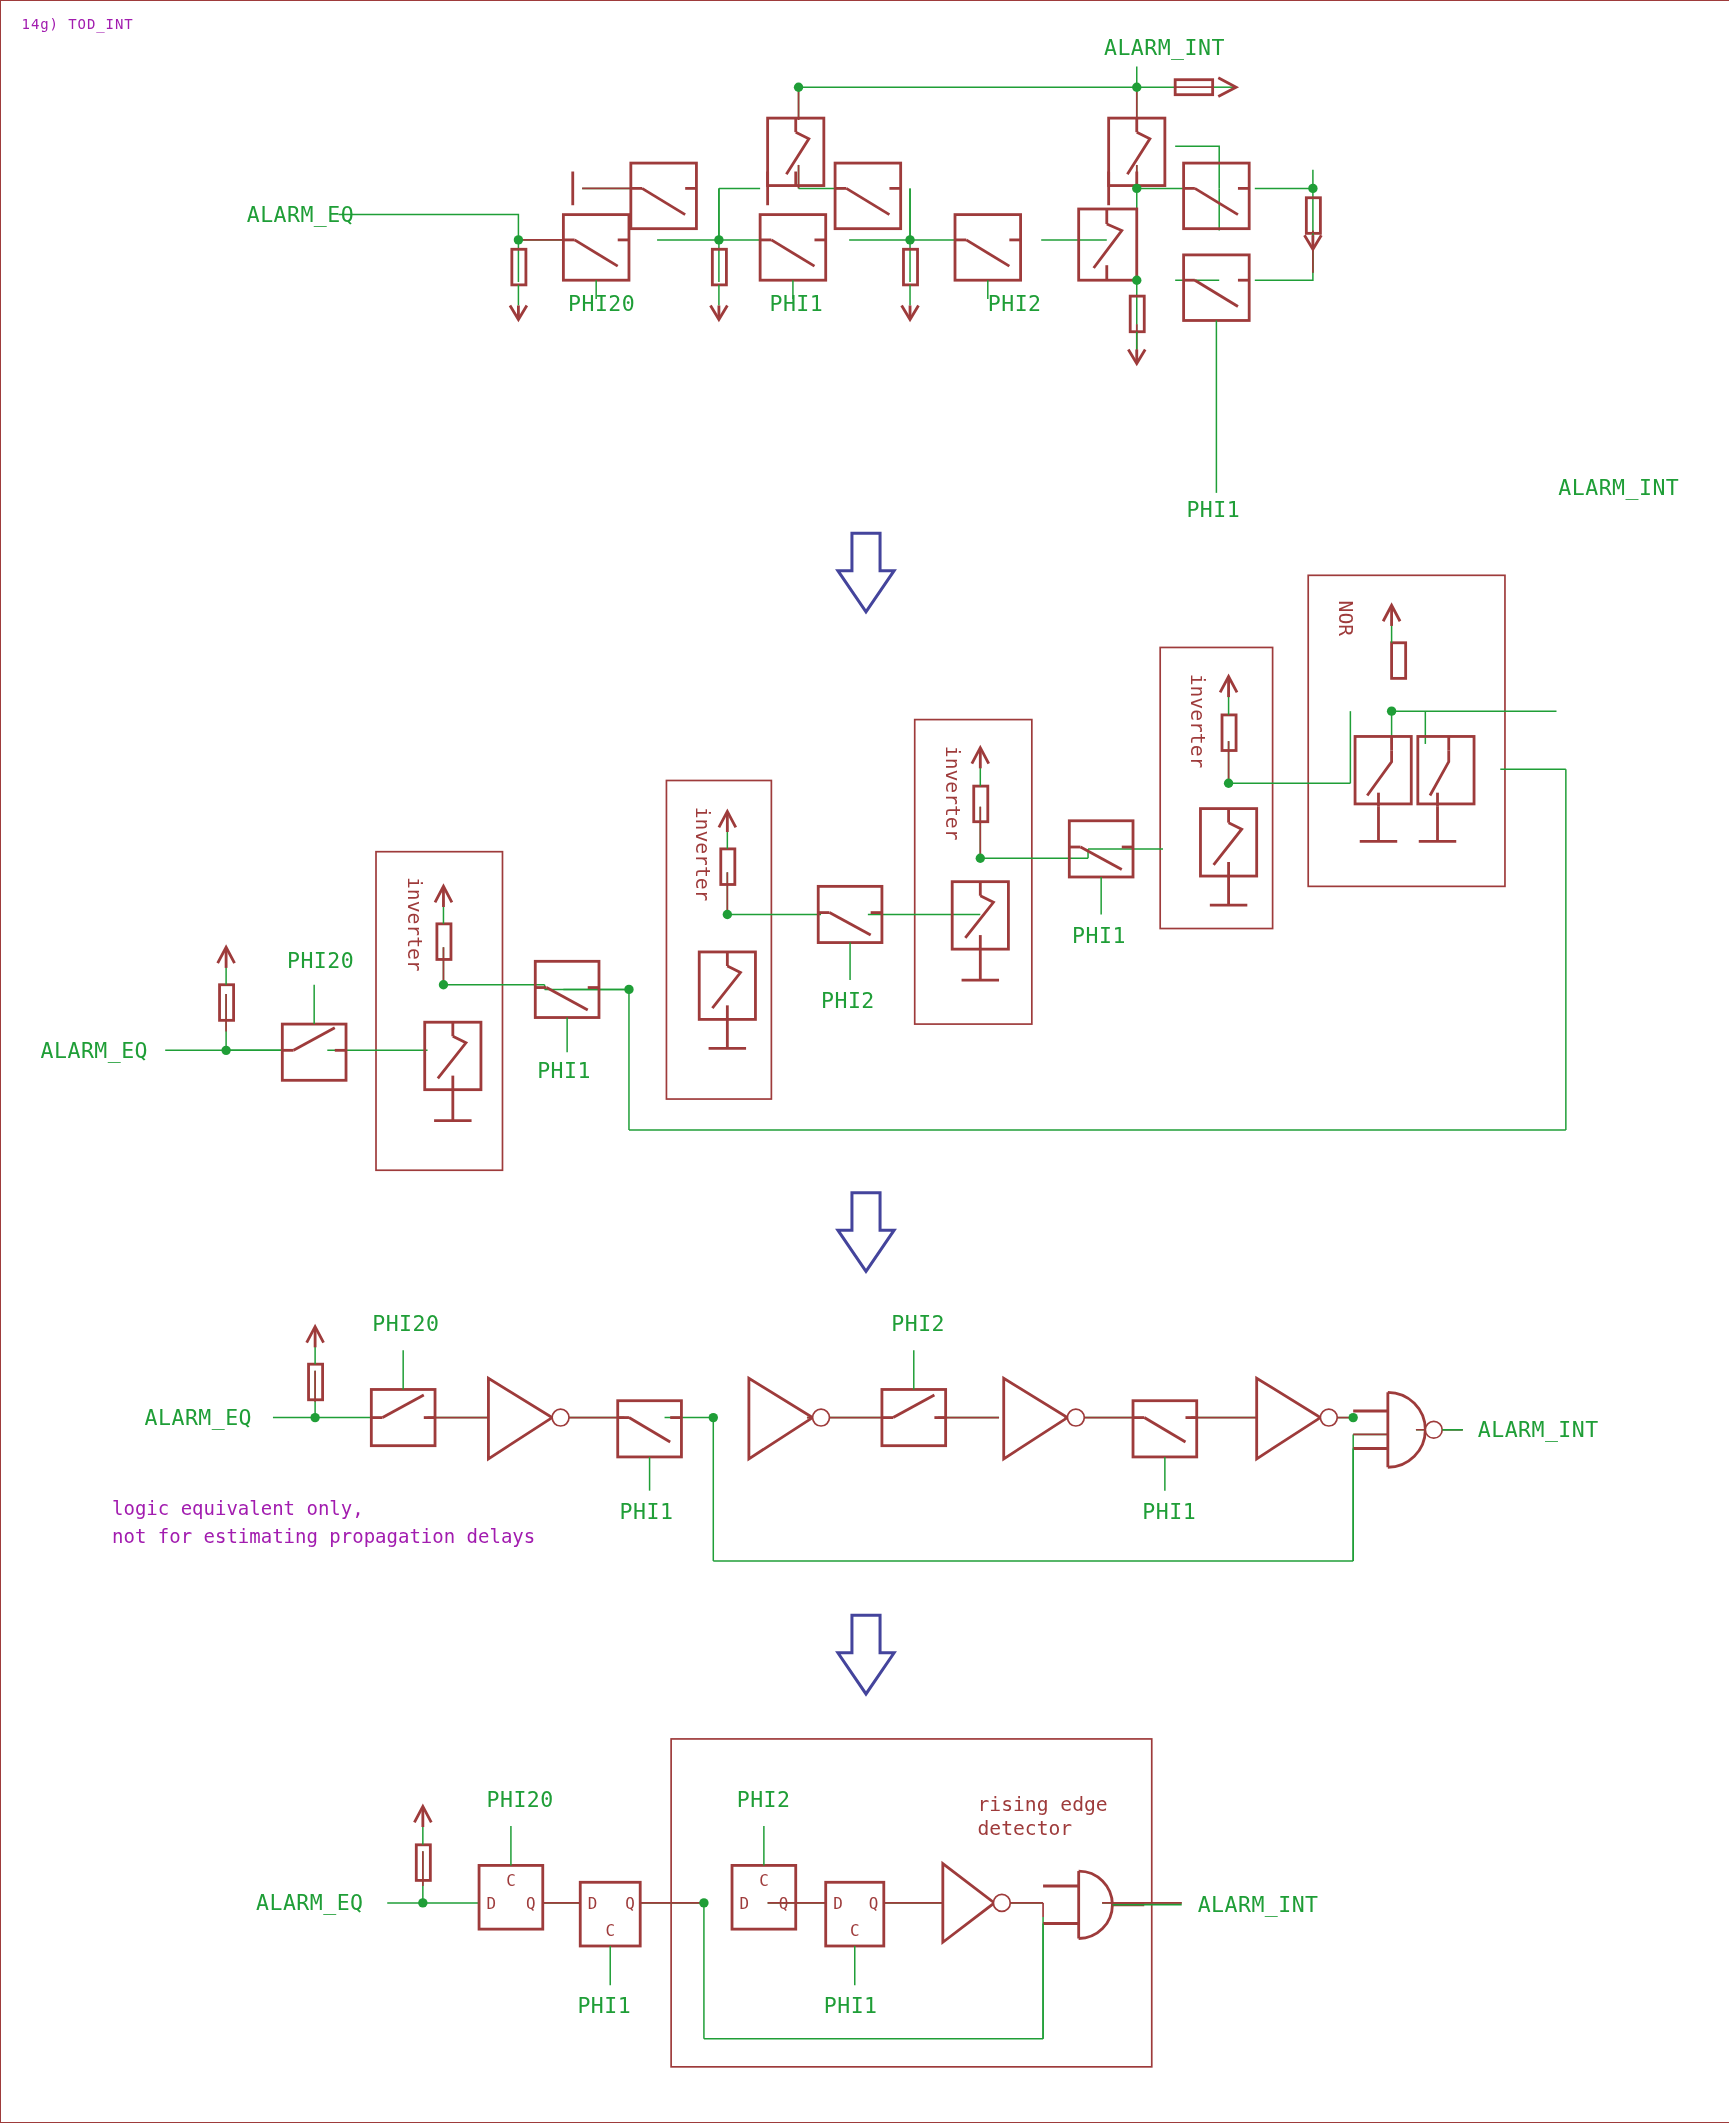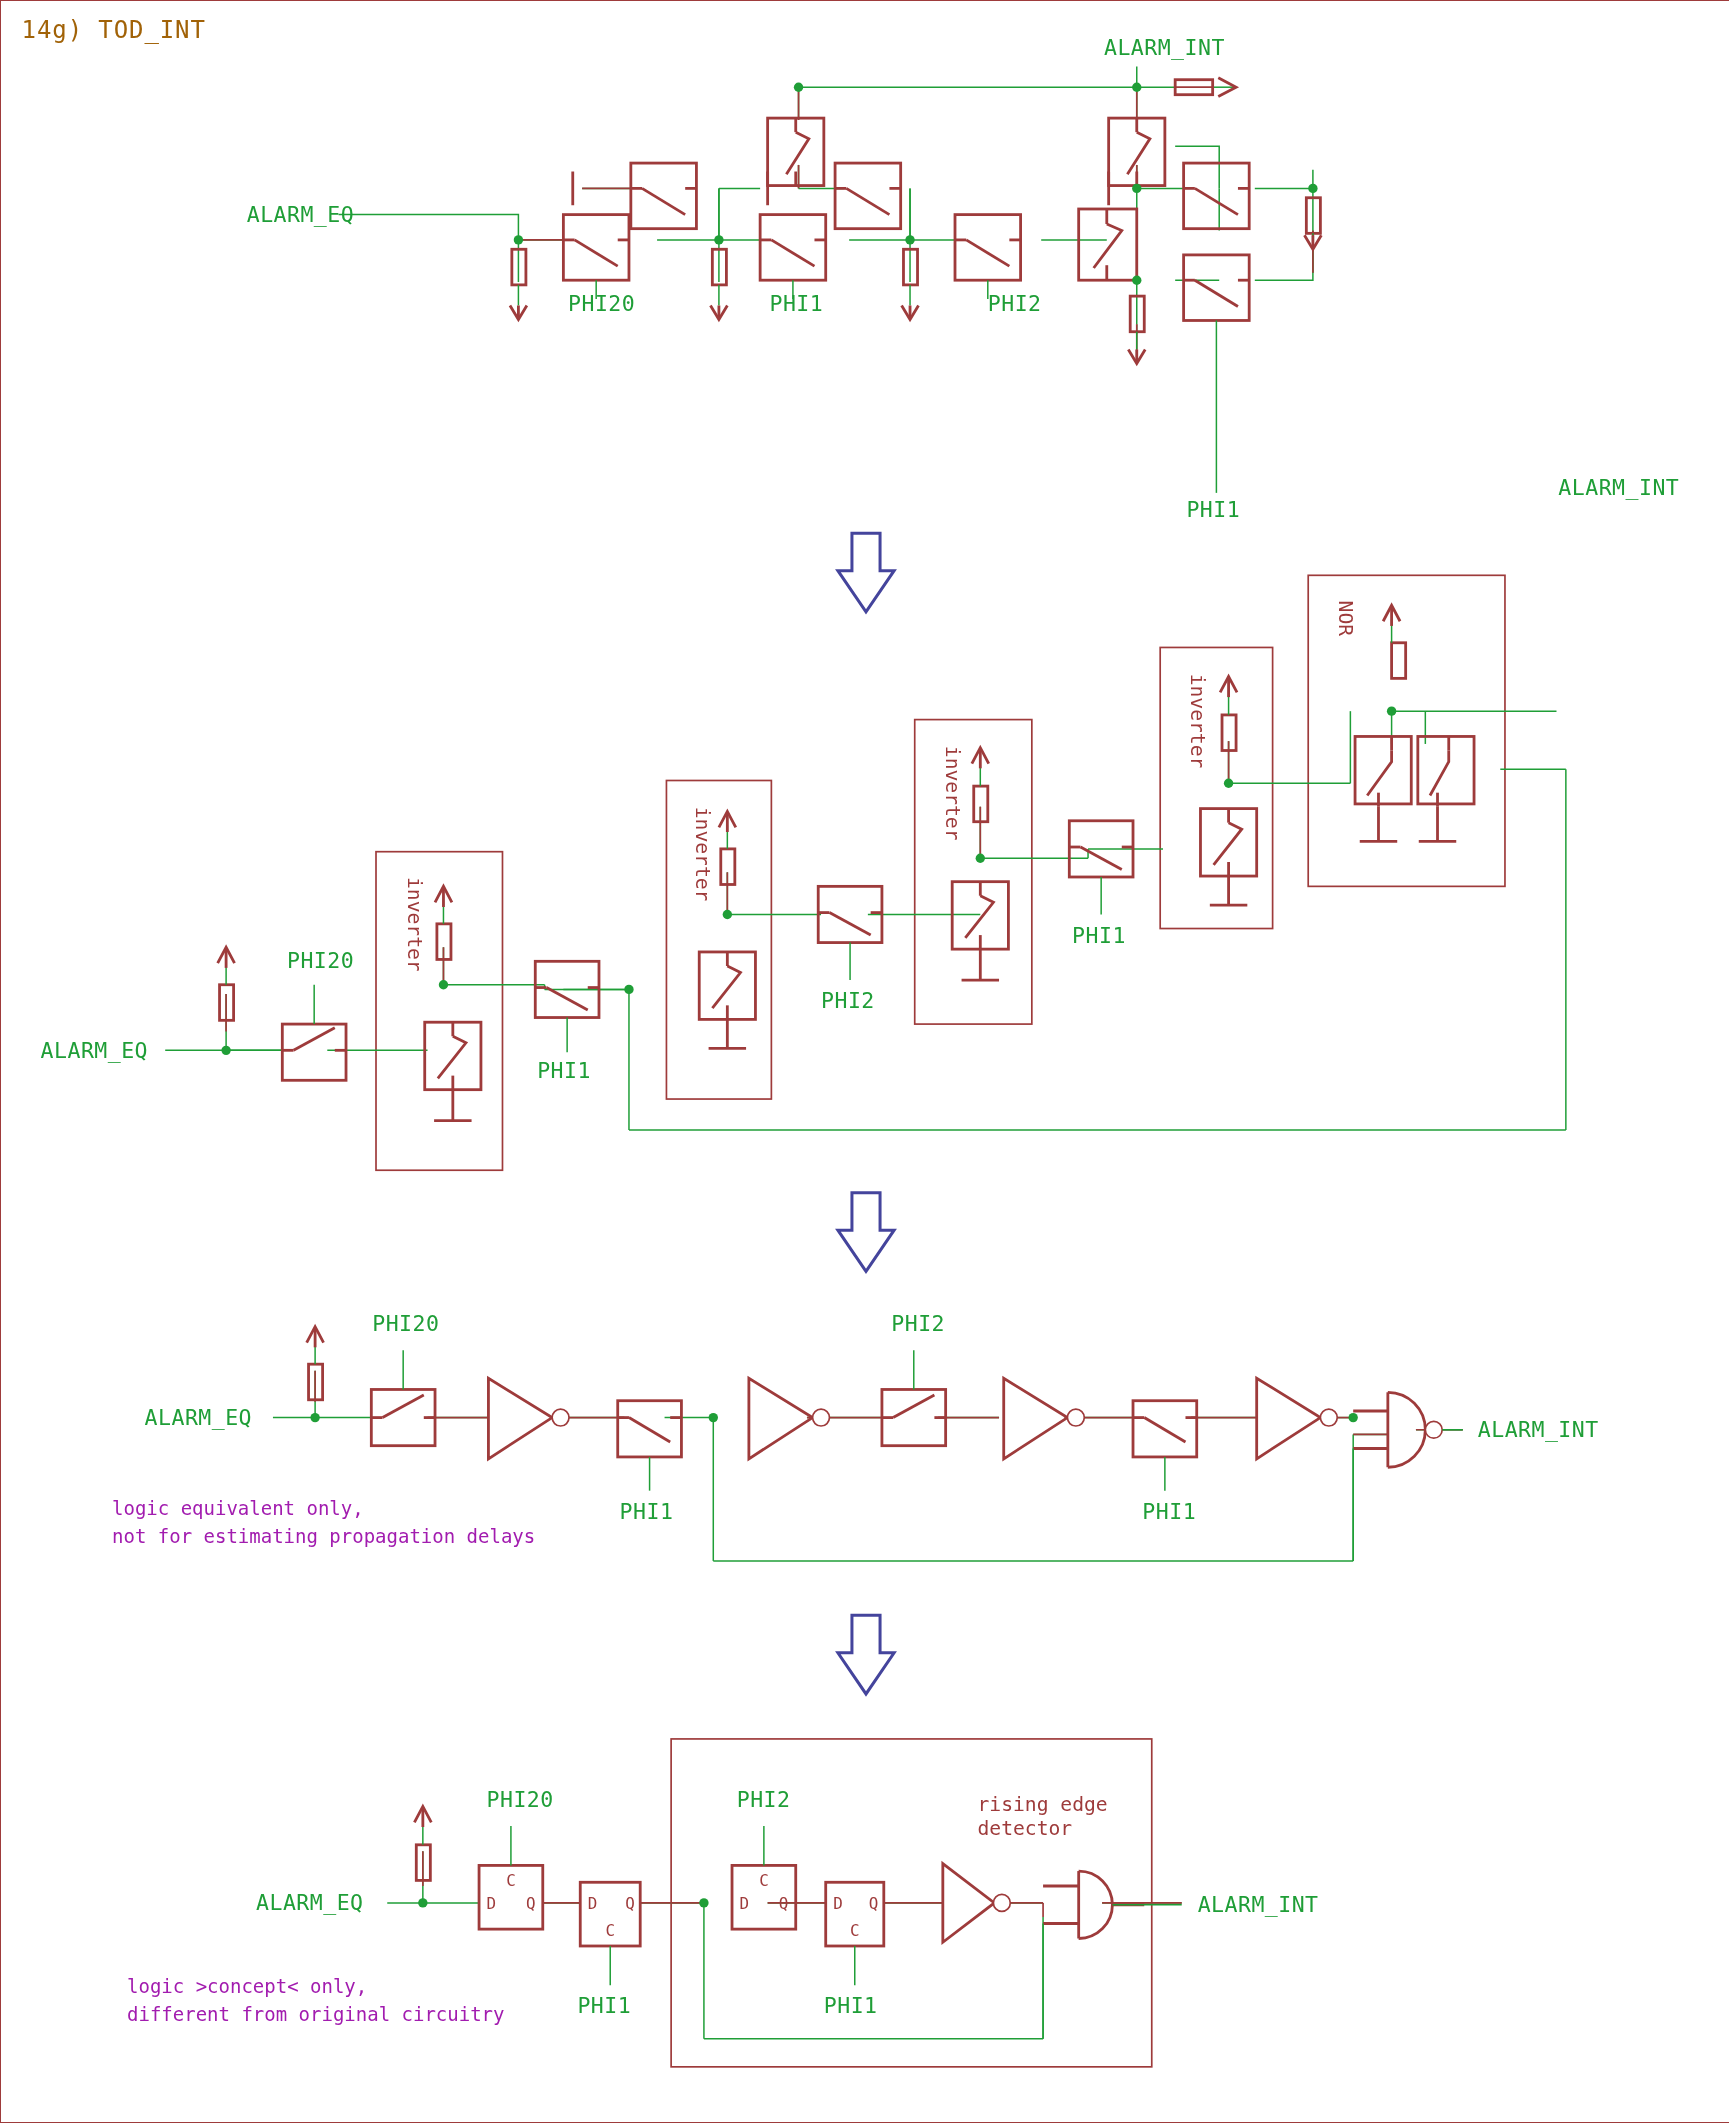--- a/index.html
+++ b/index.html
@@ -11,22 +11,22 @@
     width:1730px;
     height:2123px;
     background:#ffffff;
     border:1.9px solid #9e3b3b;
     box-sizing:border-box;
     overflow:hidden;
   }
   .title{
     position:absolute;
     left:20.6px; top:15px;
-    color:#a16207;
-    font-size:24px;
+    color:#a21caf;
+    font-size:14px;
     letter-spacing:0.9px;
     white-space:pre;
   }
   .note{
     position:absolute;
     color:#a21caf;
     font-size:19px;
     line-height:1.45;
     white-space:pre;
   }
@@ -772,17 +772,15 @@
     </g>
 
     <text class="netlabel" x="272" y="2038">ALARM_EQ</text>
     <text class="netlabel" x="1277" y="2040">ALARM_INT</text>
     <text class="netlabel" x="518" y="1928">PHI20</text>
     <text class="netlabel" x="615" y="2148">PHI1</text>
     <text class="netlabel" x="785" y="1928">PHI2</text>
     <text class="netlabel" x="878" y="2148">PHI1</text>
   </svg>
 
-  <div class="note" style="left:126px; top:1972px;"><span>logic &gt;concept&lt; only,</span>
-<span>different from original circuitry</span></div>
 
 </div>
 
 
 </body></html>

